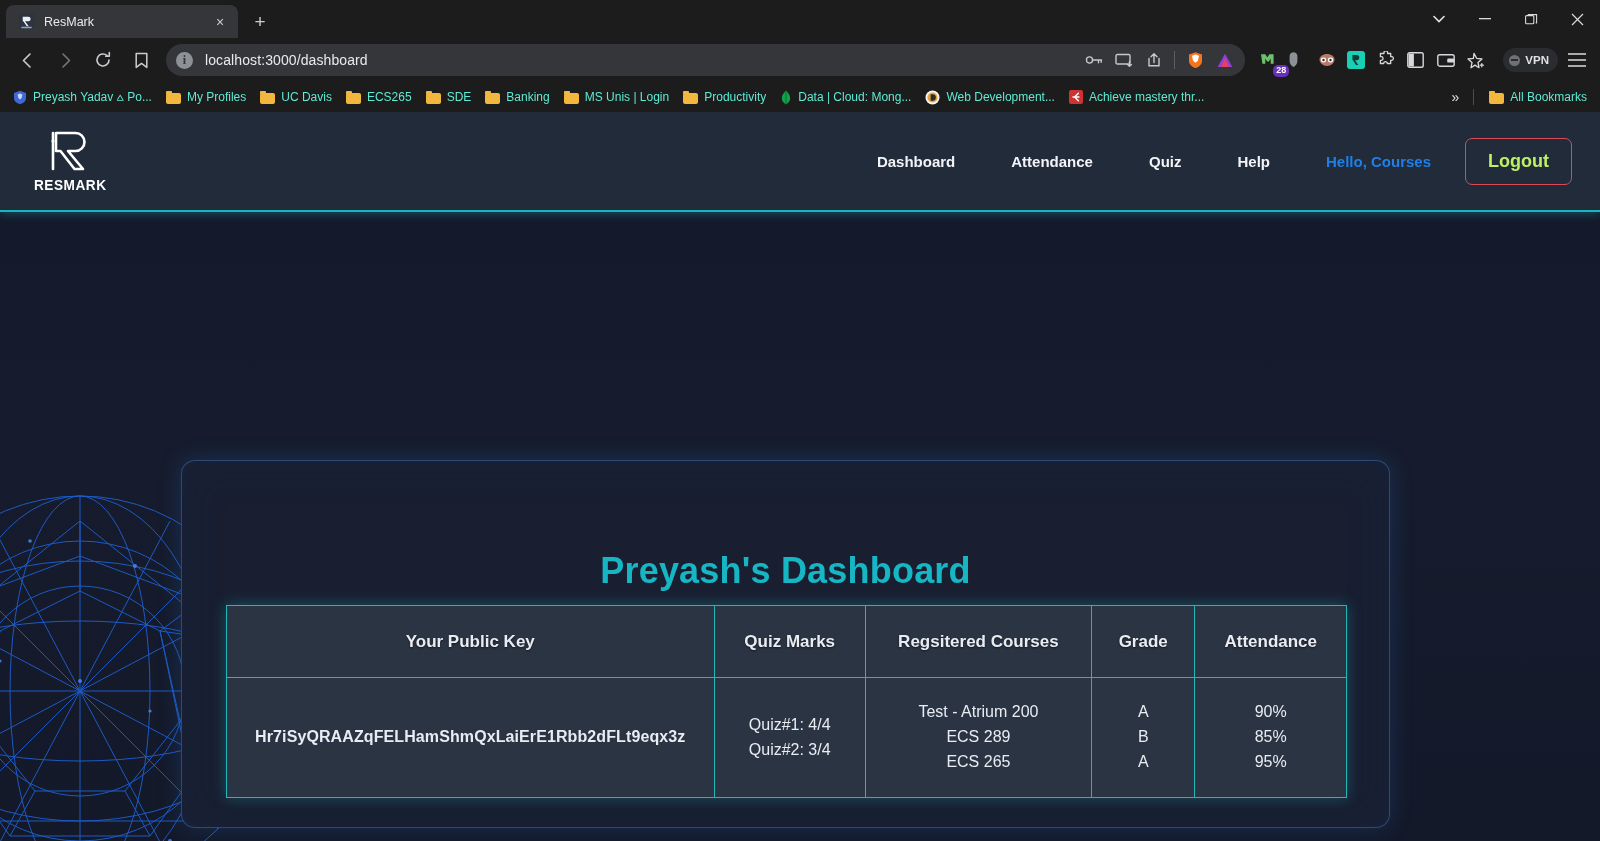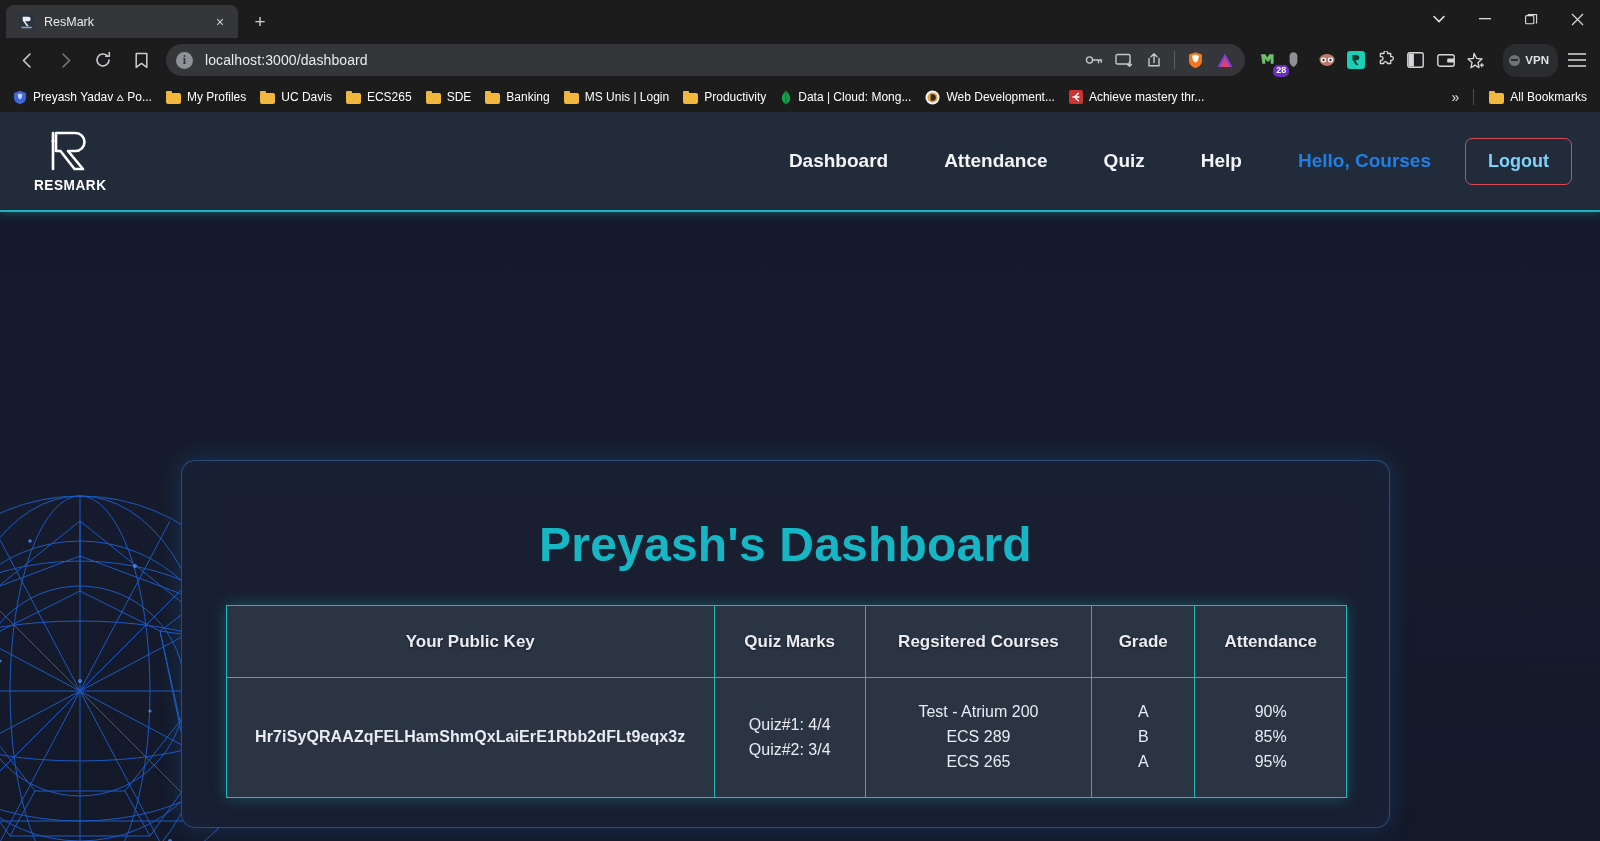--- a/index.html
+++ b/index.html
@@ -81,36 +81,36 @@
 
   .ext-area { display: flex; align-items: center; gap: 2px; padding-left: 6px; }
   .ext { width: 28px; height: 28px; display: flex; align-items: center; position: relative; }
   .ext-badge {
     position: absolute; right: -4px; bottom: -3px;
     background: #6b2fbf; color: #fff; font-size: 9px; font-weight: bold;
     border-radius: 5px; padding: 1px 3px; line-height: 1.1;
   }
   .vpn-pill {
     display: flex; align-items: center; gap: 5px;
-    background: #2b2c2f; border-radius: 13px; height: 33px;
+    background: #2b2c2f; border-radius: 13px; height: 24px;
     padding: 0 9px 0 6px; margin-left: 6px;
   }
   .vpn-dot { width: 11px; height: 11px; border-radius: 50%; background: #6e7176; position: relative; }
   .vpn-dot::after { content:''; position:absolute; left:2px; top:4.5px; width:7px; height:2px; background:#2b2c2f; }
   .vpn-label { color: #e0e2e5; font-size: 11.5px; font-weight: bold; }
   .menu-btn { width: 30px; height: 30px; display: flex; align-items: center; justify-content: center; margin-left: 2px; }
 
   .bookmarks {
     height: 30px; background: #1c1c1c;
     display: flex; align-items: center; padding: 0 6px;
     position: relative; font-size: 12px;
   }
   .bm {
     display: flex; align-items: center; gap: 6px;
-    padding: 3px 7px; border-radius: 4px; color: #ffffff;
+    padding: 3px 7px; border-radius: 4px; color: #5eead4;
     white-space: nowrap; max-width: 190px;
   }
   .bm-label { overflow: hidden; text-overflow: ellipsis; }
   .folder {
     width: 15px; height: 13px; flex: 0 0 15px; position: relative;
   }
   .folder::before {
     content:''; position:absolute; left:0; top:0; width:6px; height:3px;
     background:#f2b73d; border-radius:1px 1px 0 0;
   }
@@ -137,27 +137,27 @@
   .logo { display: flex; flex-direction: column; align-items: center; width: 72px; }
   .logo-mark { width: 42px; height: 44px; }
   .logo-text {
     color: #fff; font-size: 15.5px; font-weight: bold;
     letter-spacing: .6px; margin-top: 3px;
     font-family: "Liberation Sans Narrow", "Liberation Sans", sans-serif;
     transform: scaleX(.88);
   }
   .nav { margin-left: auto; display: flex; align-items: center; }
   .nav a {
-    color: #f2f4f7; font-size: 19px; font-weight: bold;
+    color: #f2f4f7; font-size: 15px; font-weight: bold;
     text-decoration: none; padding: 0 28px; white-space: nowrap;
   }
   .nav a.greet { color: #1f7fe8; padding-right: 34px; }
   .logout {
     border: 1.5px solid #d94a57; border-radius: 7px;
-    color: #7dd3fc; font-size: 18px; font-weight: bold;
+    color: #bef264; font-size: 18px; font-weight: bold;
     padding: 12px 22px; background: transparent; cursor: pointer;
     font-family: "Liberation Sans", sans-serif;
   }
 
   .page-body {
     position: relative; height: 629px; overflow: hidden;
     background: linear-gradient(180deg, #141a2b 0%, #161c2d 40%, #131929 100%);
   }
   .globe {
     position: absolute; left: -130px; bottom: -60px;
@@ -166,21 +166,21 @@
 
   .card {
     position: absolute; left: 181px; top: 248px;
     width: 1209px; height: 368px;
     background: #191f31; border-radius: 14px;
     border: 1px solid rgba(60,110,175,.55);
     box-shadow: 0 0 22px rgba(40,100,180,.30), inset 0 0 40px rgba(20,40,80,.25);
   }
   .card-title {
     text-align: center; color: #16b6c4;
-    font-size: 48px; font-weight: bold; margin-top: 56px;
+    font-size: 36px; font-weight: bold; margin-top: 89px;
     letter-spacing: .2px;
   }
 
   table.grid {
     position: absolute; left: 44px; top: 144px;
     width: 1121px; border-collapse: collapse;
     box-shadow: 0 0 14px rgba(25,181,191,.35);
   }
   table.grid th, table.grid td {
     border: 1.5px solid #1fb8b8; background: #2b3443;

